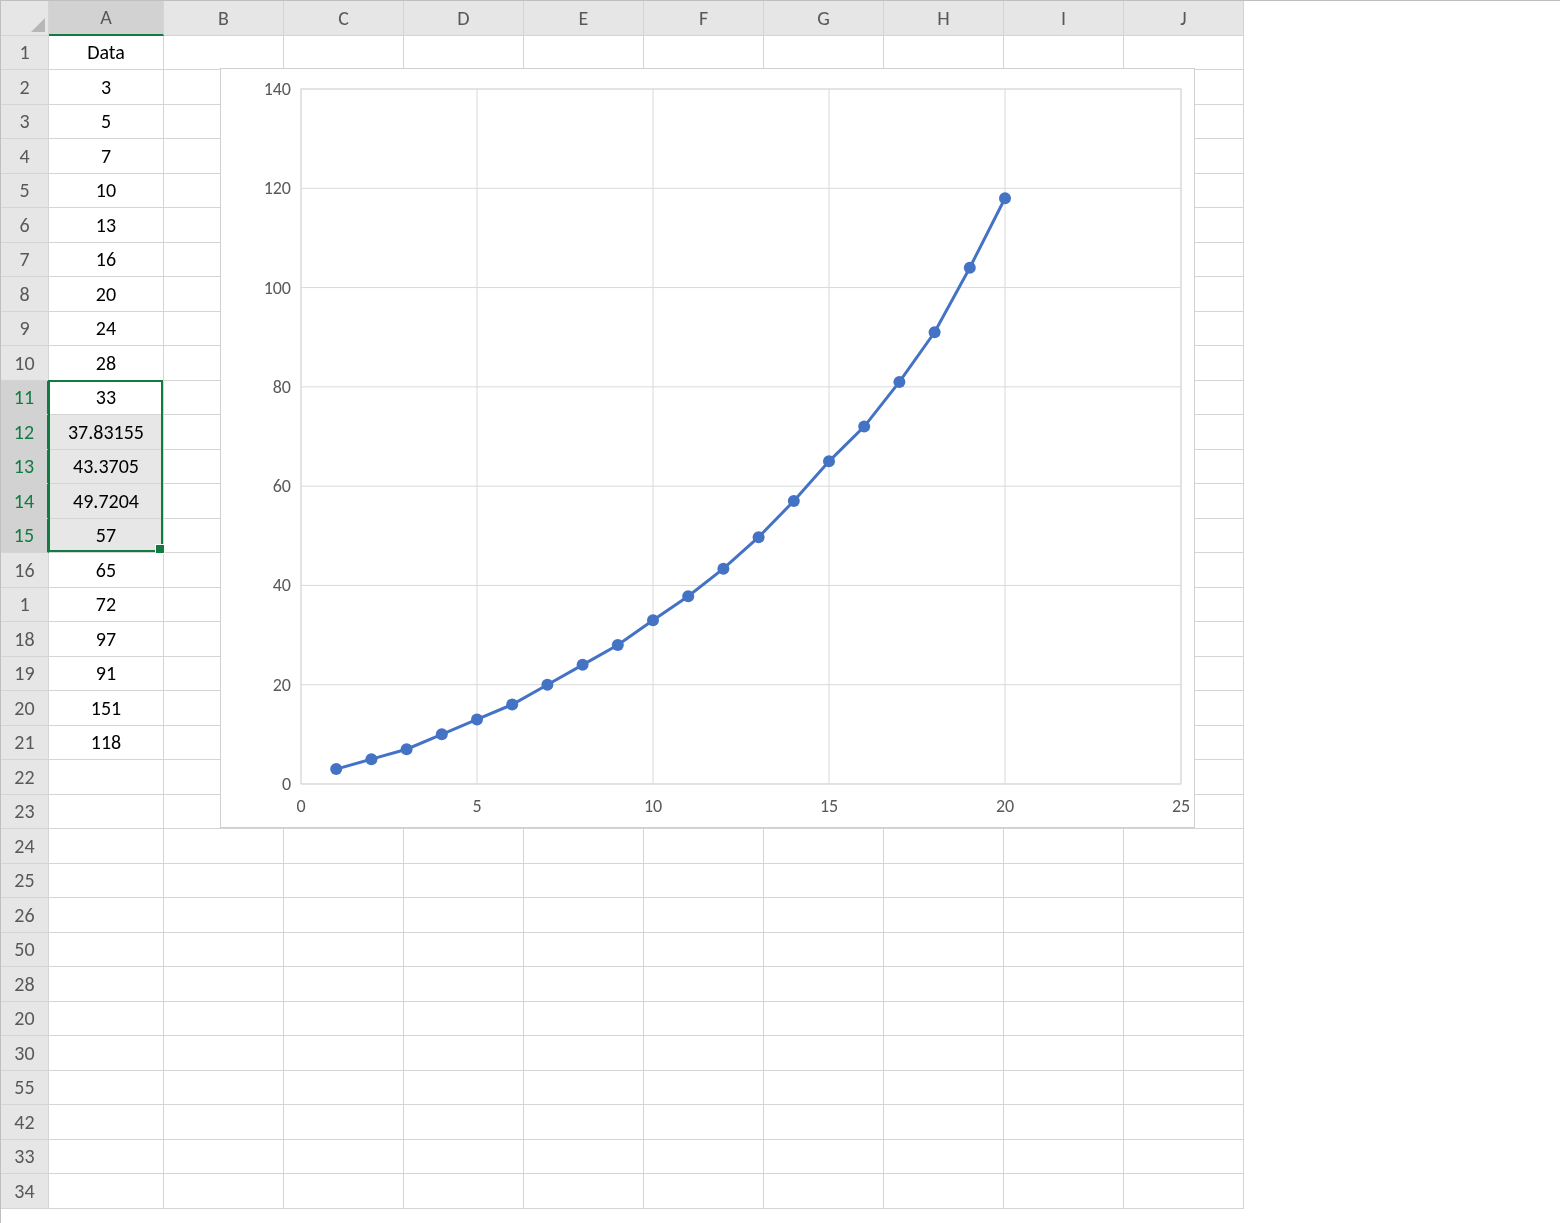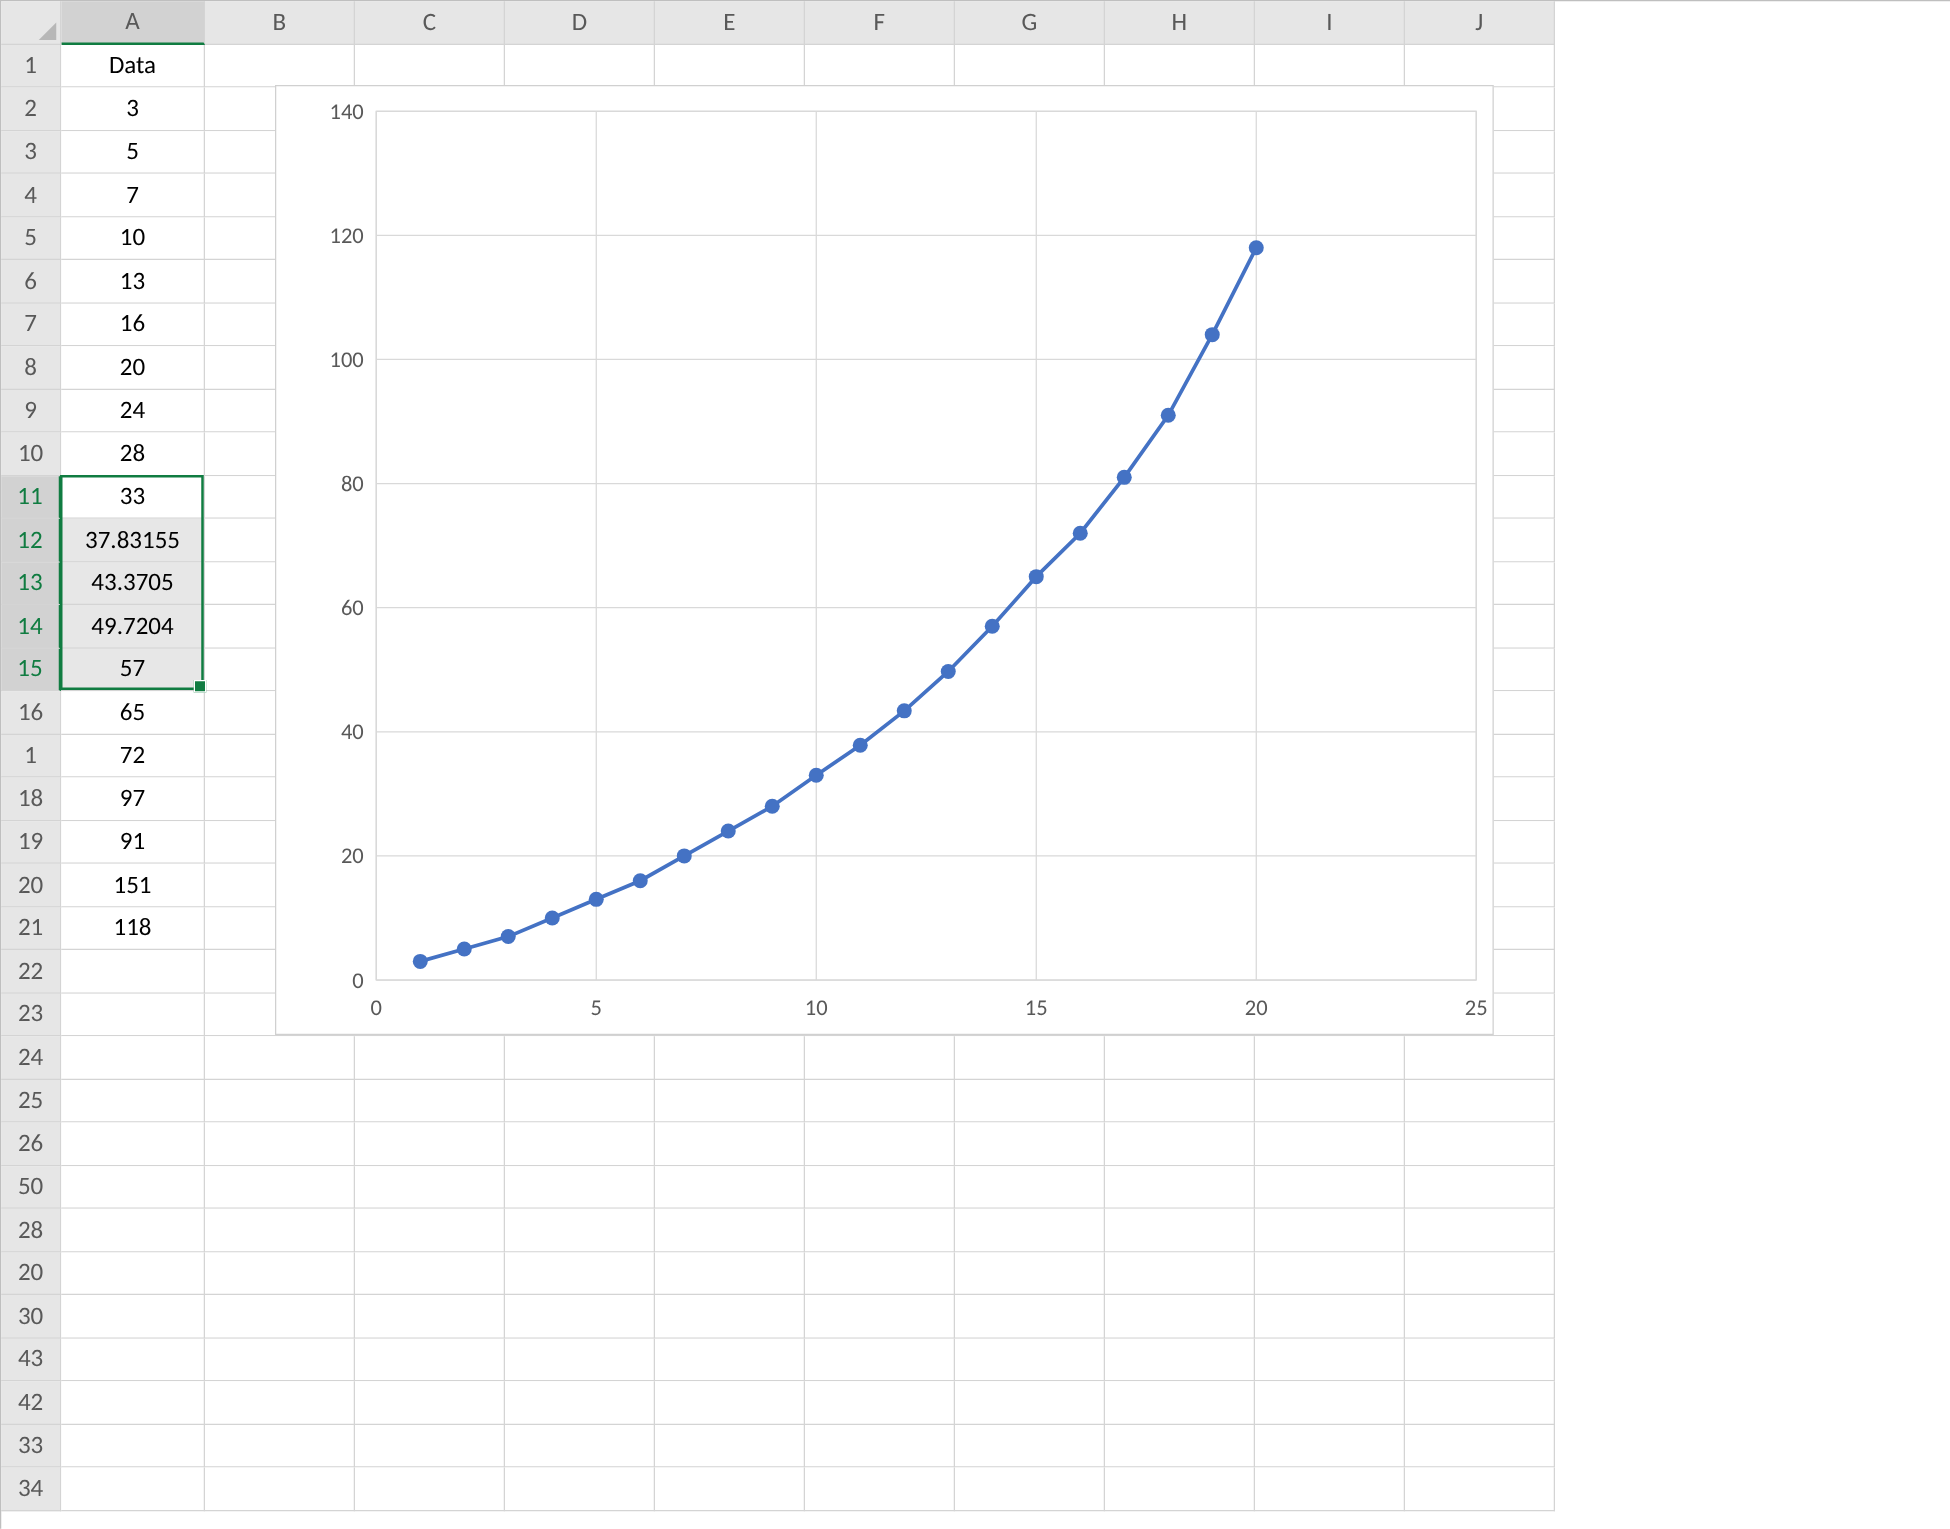--- a/index.html
+++ b/index.html
@@ -438,21 +438,21 @@
     <div class="cell"></div>
     <div class="cell"></div>
     <div class="cell"></div>
     <div class="cell"></div>
     <div class="cell"></div>
     <div class="cell"></div>
     <div class="cell"></div>
     <div class="cell"></div>
     <div class="cell"></div>
     <div class="cell"></div>
-    <div class="rowhdr">43</div>
+    <div class="rowhdr">55</div>
     <div class="cell"></div>
     <div class="cell"></div>
     <div class="cell"></div>
     <div class="cell"></div>
     <div class="cell"></div>
     <div class="cell"></div>
     <div class="cell"></div>
     <div class="cell"></div>
     <div class="cell"></div>
     <div class="cell"></div>

